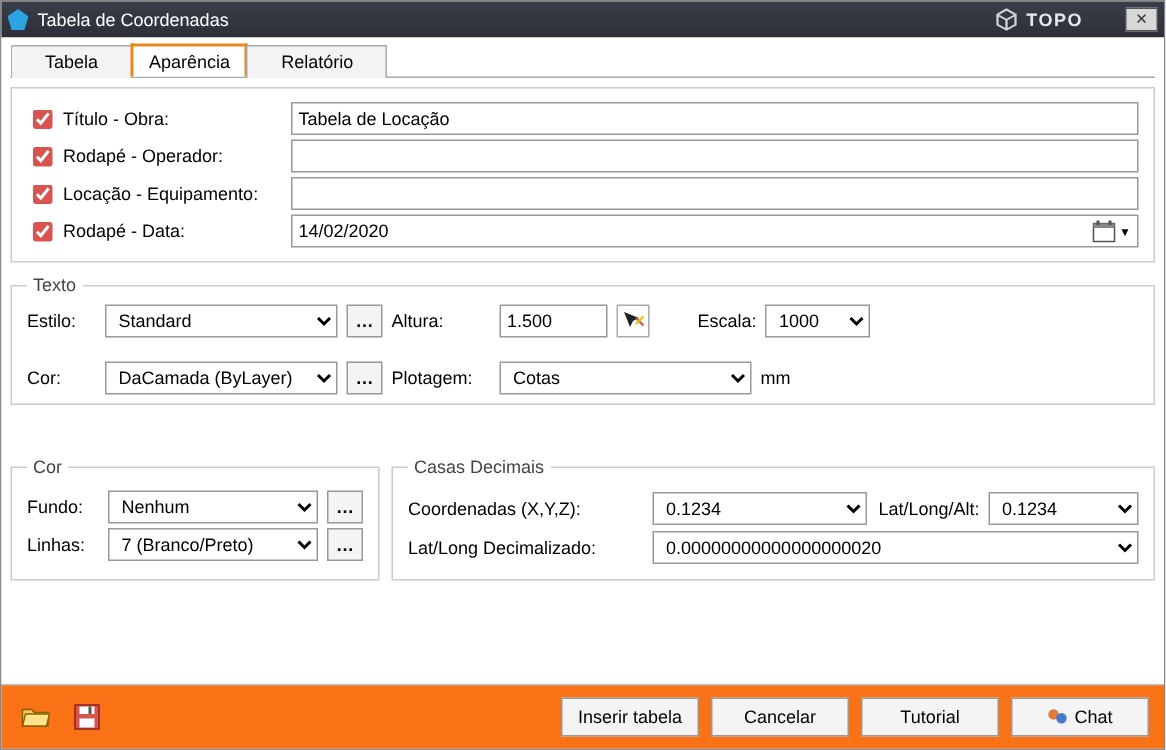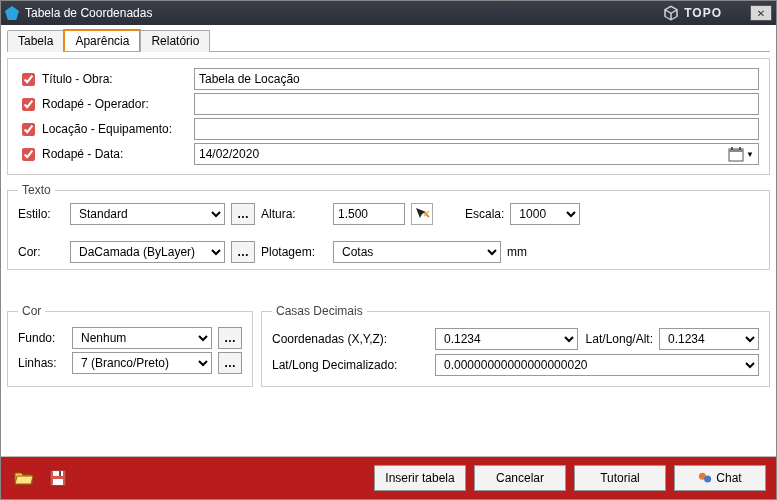--- a/index.html
+++ b/index.html
@@ -6,21 +6,21 @@
 body { margin: 0; background: #fff; width: 777px; height: 500px; overflow: hidden; }
 .window { width: 777px; height: 500px; display: flex; flex-direction: column; border: 1px solid #888; }
 .titlebar { background: linear-gradient(#3a3e4a, #2c2f38); color: #fff; height: 24px; display: flex; align-items: center; padding: 0 4px; }
 .titlebar .icon { width: 14px; height: 14px; background: #2aa4e0; clip-path: polygon(50% 0, 100% 35%, 80% 100%, 20% 100%, 0 35%); margin-right: 6px; }
 .titlebar .spacer { flex: 1; }
 .titlebar .logo { display: flex; align-items: center; gap: 4px; margin-right: 28px; font-weight: bold; letter-spacing: 1px; font-size: 14px; color: #e4e8f0; }
 .titlebar .logo svg { width: 18px; height: 18px; }
 .titlebar .closebtn { width: 22px; height: 16px; background: #d8d8d8; color: #333; display: flex; align-items: center; justify-content: center; border: 1px solid #555; font-size: 10px; cursor: pointer; }
 .content { flex: 1; background: #fff; padding: 4px 6px 0 6px; display: flex; flex-direction: column; gap: 4px; }
 .tabs { display: flex; border-bottom: 1px solid #aaa; }
-.tab { padding: 3px 10px; border: 1px solid #aaa; border-bottom: none; background: #f3f3f3; margin-right: -1px; cursor: pointer; position: relative; top: 1px; }
+.tab { padding: 3px 22px; border: 1px solid #aaa; border-bottom: none; background: #f3f3f3; margin-right: -1px; cursor: pointer; position: relative; top: 1px; }
 .tab.active { background: #fff; border-color: #e88a1a; border-width: 2px; font-weight: 500; top: 0; padding: 3px 10px; }
 .tab:first-child { border-radius: 2px 0 0 0; }
 fieldset { border: 1px solid #ccc; margin: 2px 0; padding: 6px 10px 6px 10px; }
 legend { color: #444; padding: 0 4px; }
 .row { display: flex; align-items: center; gap: 6px; margin: 3px 0; }
 .chk { accent-color: #d9534f; width: 13px; height: 13px; }
 input[type=text], select { border: 1px solid #999; padding: 2px 4px; height: 22px; background: #fff; }
 .wide { flex: 1; }
 .hdr-label { display: flex; align-items: center; gap: 4px; width: 170px; }
 .txt-grid { display: flex; flex-wrap: wrap; align-items: center; column-gap: 6px; row-gap: 8px; }
@@ -33,21 +33,21 @@
 .swatch-white { background: #fff; }
 .icon-pick { width: 22px; height: 22px; display: flex; align-items: center; justify-content: center; border: 1px solid #aaa; cursor: pointer; }
 .icon-pick svg { width: 16px; height: 16px; }
 .two-col { display: flex; gap: 8px; }
 .two-col fieldset { flex: 1; margin-top: 28px; }
 .two-col .left { flex: 0 0 240px; }
 .dec-row { display: flex; align-items: center; gap: 8px; margin: 4px 0; }
 .dec-row .dl { width: 155px; }
 .dec-row select, .dec-row .txtlong { flex: 1; }
 .rtcol { display: flex; align-items: center; gap: 6px; }
-.footer { border-top: 1px solid #bbb; padding: 8px 10px; display: flex; align-items: center; gap: 8px; background: #b91c1c; }
+.footer { border-top: 1px solid #bbb; padding: 8px 10px; display: flex; align-items: center; gap: 8px; background: #f97316; }
 .footer .spacer { flex: 1; }
 .footer .btn { min-width: 92px; height: 26px; border: 1px solid #999; background: #f4f4f4; cursor: pointer; padding: 0 10px; display: flex; align-items: center; justify-content: center; gap: 4px; }
 .footer .iconbtn { width: 26px; height: 26px; display: flex; align-items: center; justify-content: center; cursor: pointer; }
 .date-field { display: flex; align-items: center; flex: 1; border: 1px solid #999; height: 22px; padding: 0 2px 0 4px; }
 .date-field input { border: none; flex: 1; height: 18px; padding: 0; }
 .date-field .cal-icon { width: 16px; height: 16px; cursor: pointer; }
 </style>
 </head>
 <body>
 

